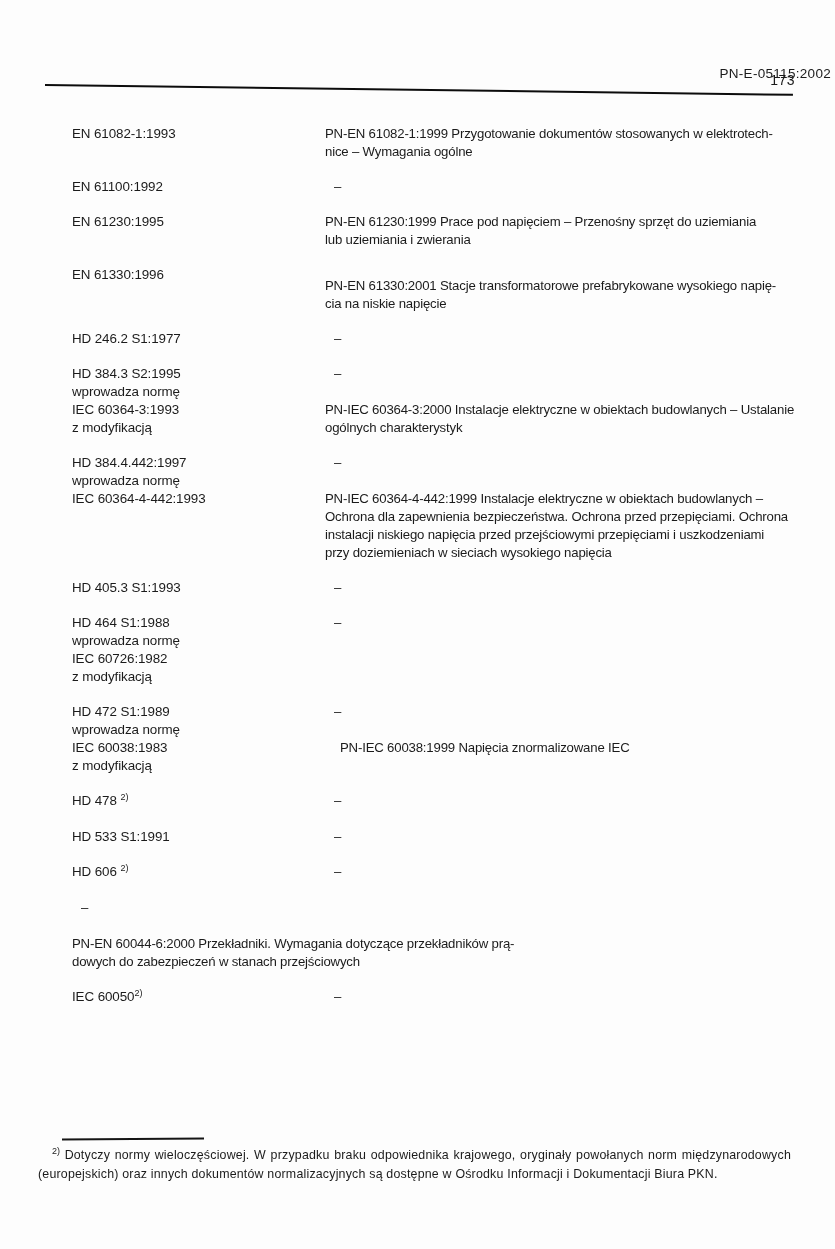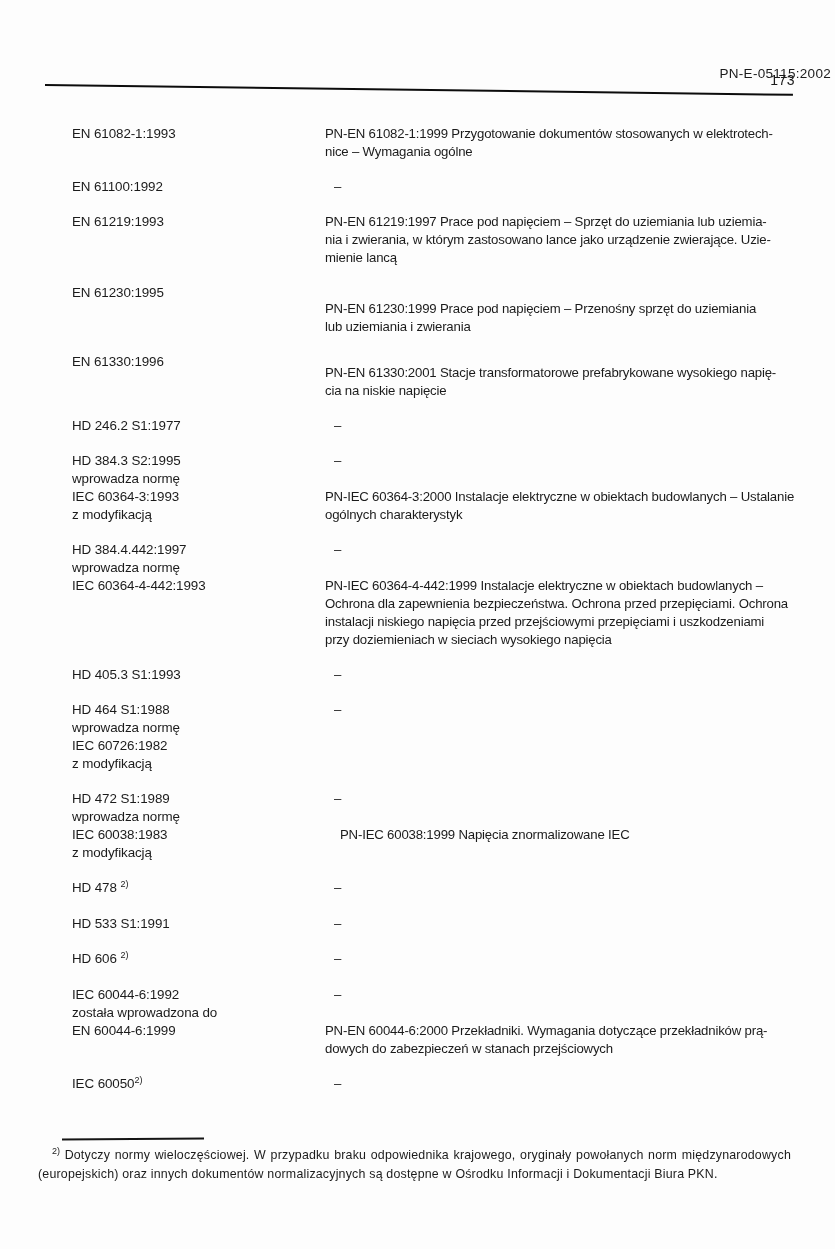--- a/index.html
+++ b/index.html
@@ -94,34 +94,24 @@
     <div class="row">
       <div class="ref-cell">
         <div class="ref-line">EN 61100:1992</div>
       </div>
       <div class="desc-cell">
         <div class="dash" style="margin-top: 0px;">–</div>
       </div>
     </div>
     <div class="row">
       <div class="ref-cell">
-        <div class="ref-line">EN 61219:1993</div>
-      </div>
-      <div class="desc-cell">
-        <div class="desc-block" style="margin-top: 0px;">PN-EN 61219:1997 Prace pod napięciem – Sprzęt do uziemiania lub uziemia-
-nia i zwierania, w którym zastosowano lance jako urządzenie zwierające. Uzie-
-mienie lancą</div>
-      </div>
-    </div>
-    <div class="row">
-      <div class="ref-cell">
         <div class="ref-line">EN 61230:1995</div>
       </div>
       <div class="desc-cell">
-        <div class="desc-block" style="margin-top: 16px;">PN-EN 61230:1999 Prace pod napięciem – Przenośny sprzęt do uziemiania
+        <div class="desc-block" style="margin-top: 0px;">PN-EN 61230:1999 Prace pod napięciem – Przenośny sprzęt do uziemiania
 lub uziemiania i zwierania</div>
       </div>
     </div>
     <div class="row">
       <div class="ref-cell">
         <div class="ref-line">EN 61330:1996</div>
       </div>
       <div class="desc-cell">
         <div class="desc-block" style="margin-top: 11px;">PN-EN 61330:2001 Stacje transformatorowe prefabrykowane wysokiego napię-
 cia na niskie napięcie</div>
@@ -211,25 +201,20 @@
     </div>
     <div class="row">
       <div class="ref-cell">
         <div class="ref-line">HD 606 <sup>2)</sup></div>
       </div>
       <div class="desc-cell">
         <div class="dash" style="margin-top: 0px;">–</div>
       </div>
     </div>
     <div class="row">
-      <div class="ref-cell">
-        <div class="ref-line">IEC 60044-6:1992</div>
-        <div class="ref-line">została wprowadzona do</div>
-        <div class="ref-line">EN 60044-6:1999</div>
-      </div>
       <div class="desc-cell">
         <div class="dash" style="margin-top: 0px;">–</div>
         <div class="desc-block" style="margin-top: 18px;">PN-EN 60044-6:2000 Przekładniki. Wymagania dotyczące przekładników prą-
 dowych do zabezpieczeń w stanach przejściowych</div>
       </div>
     </div>
     <div class="row">
       <div class="ref-cell">
         <div class="ref-line">IEC 60050<sup>2)</sup></div>
       </div>

